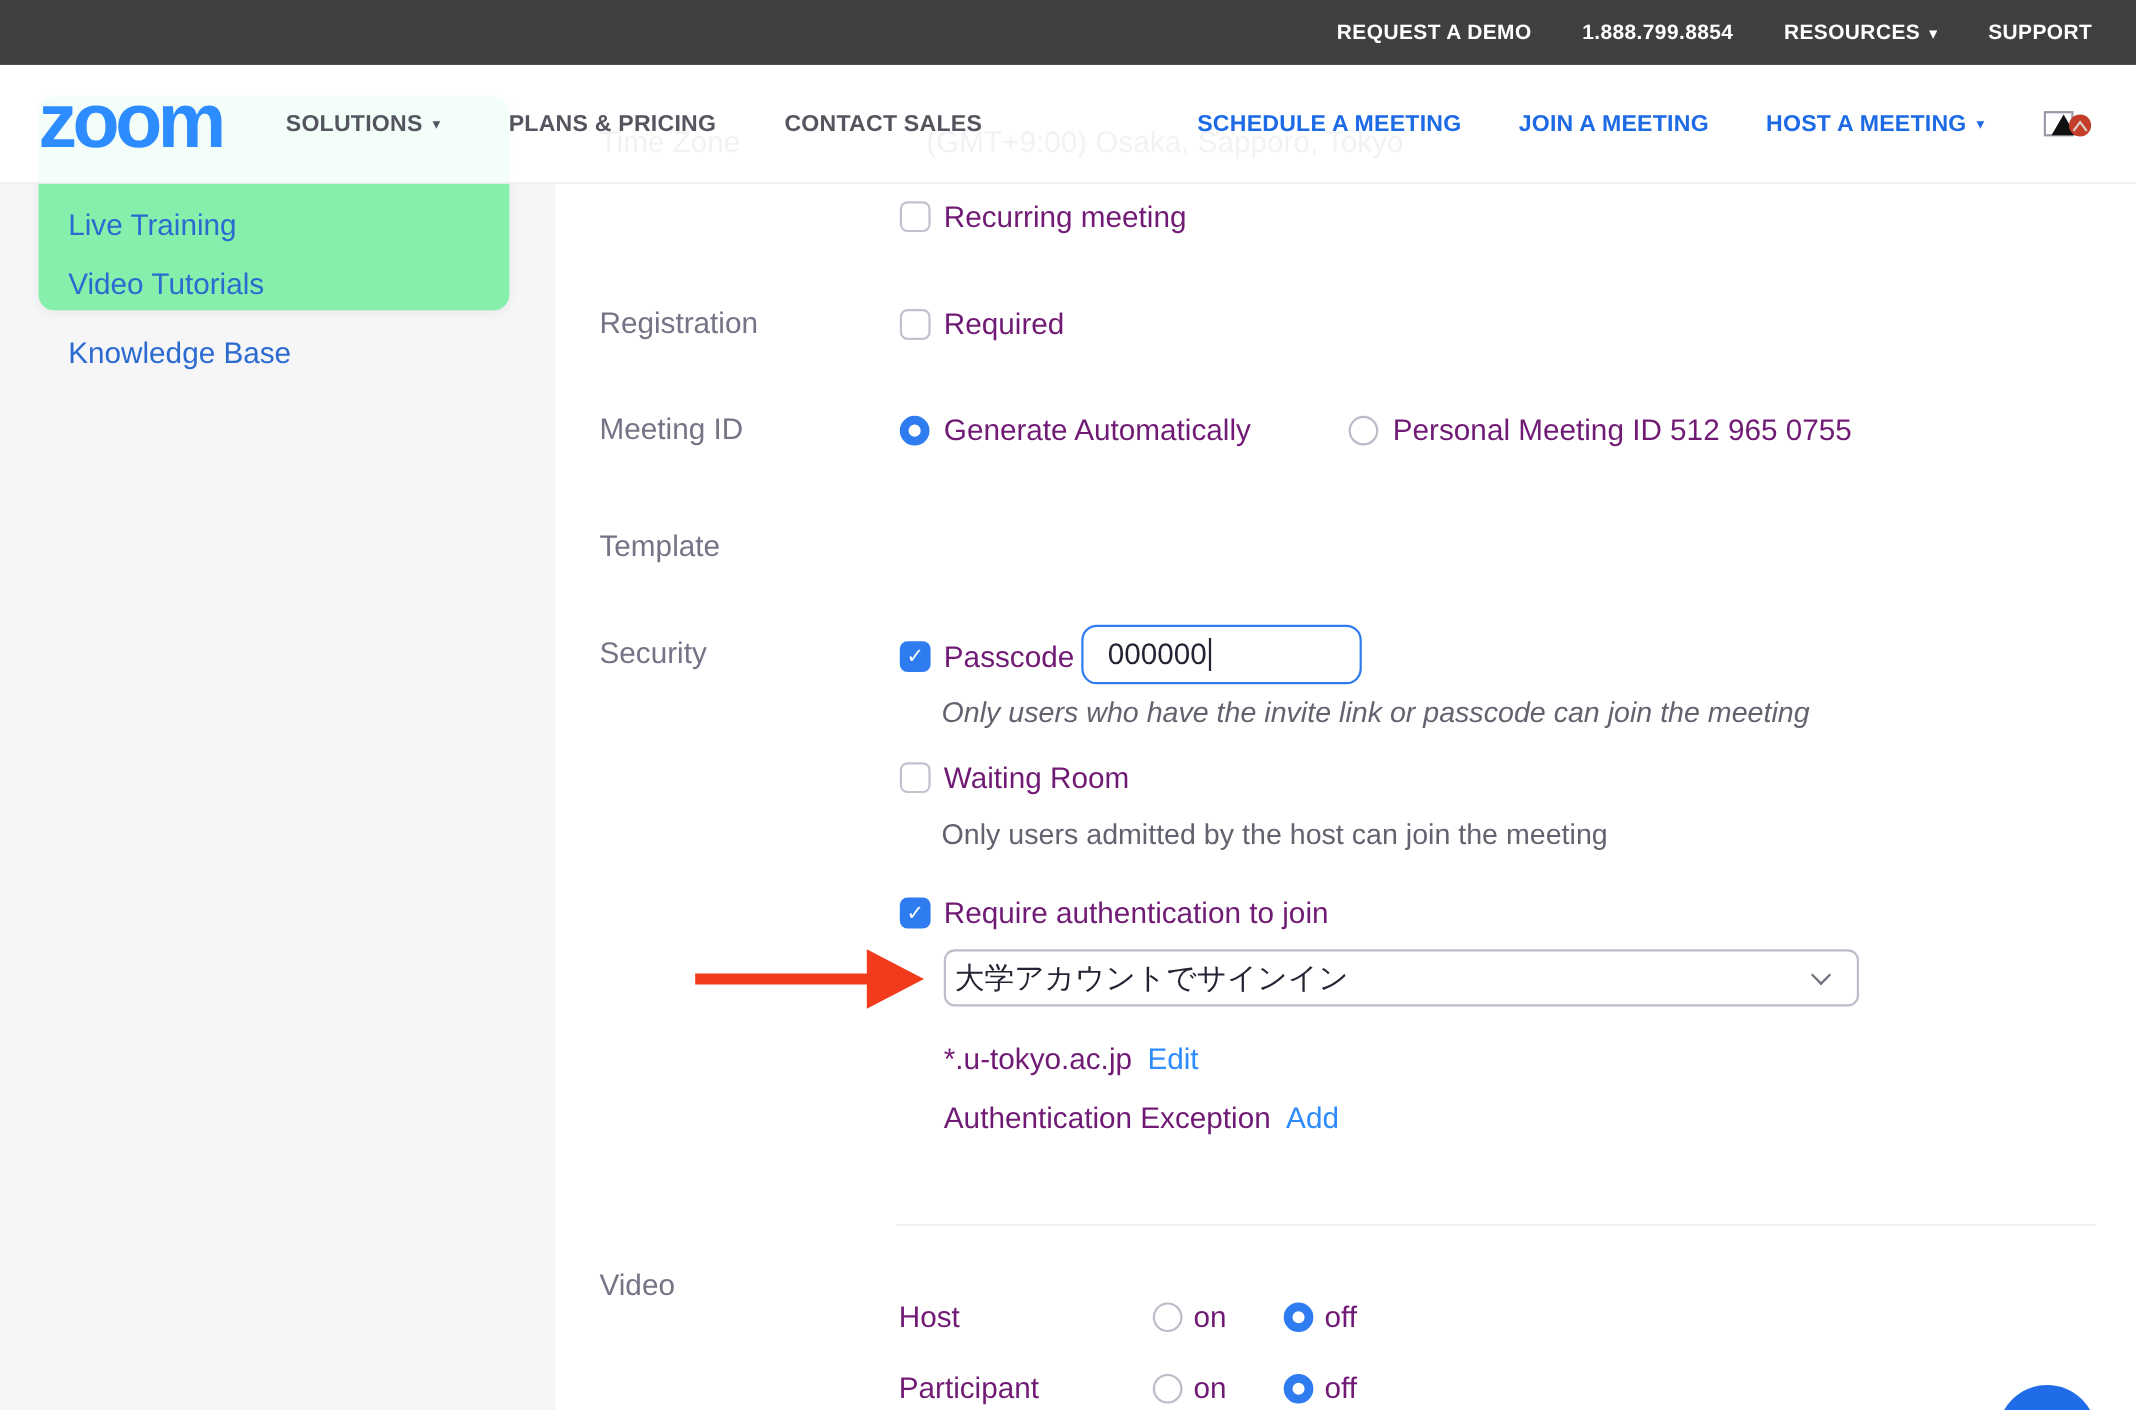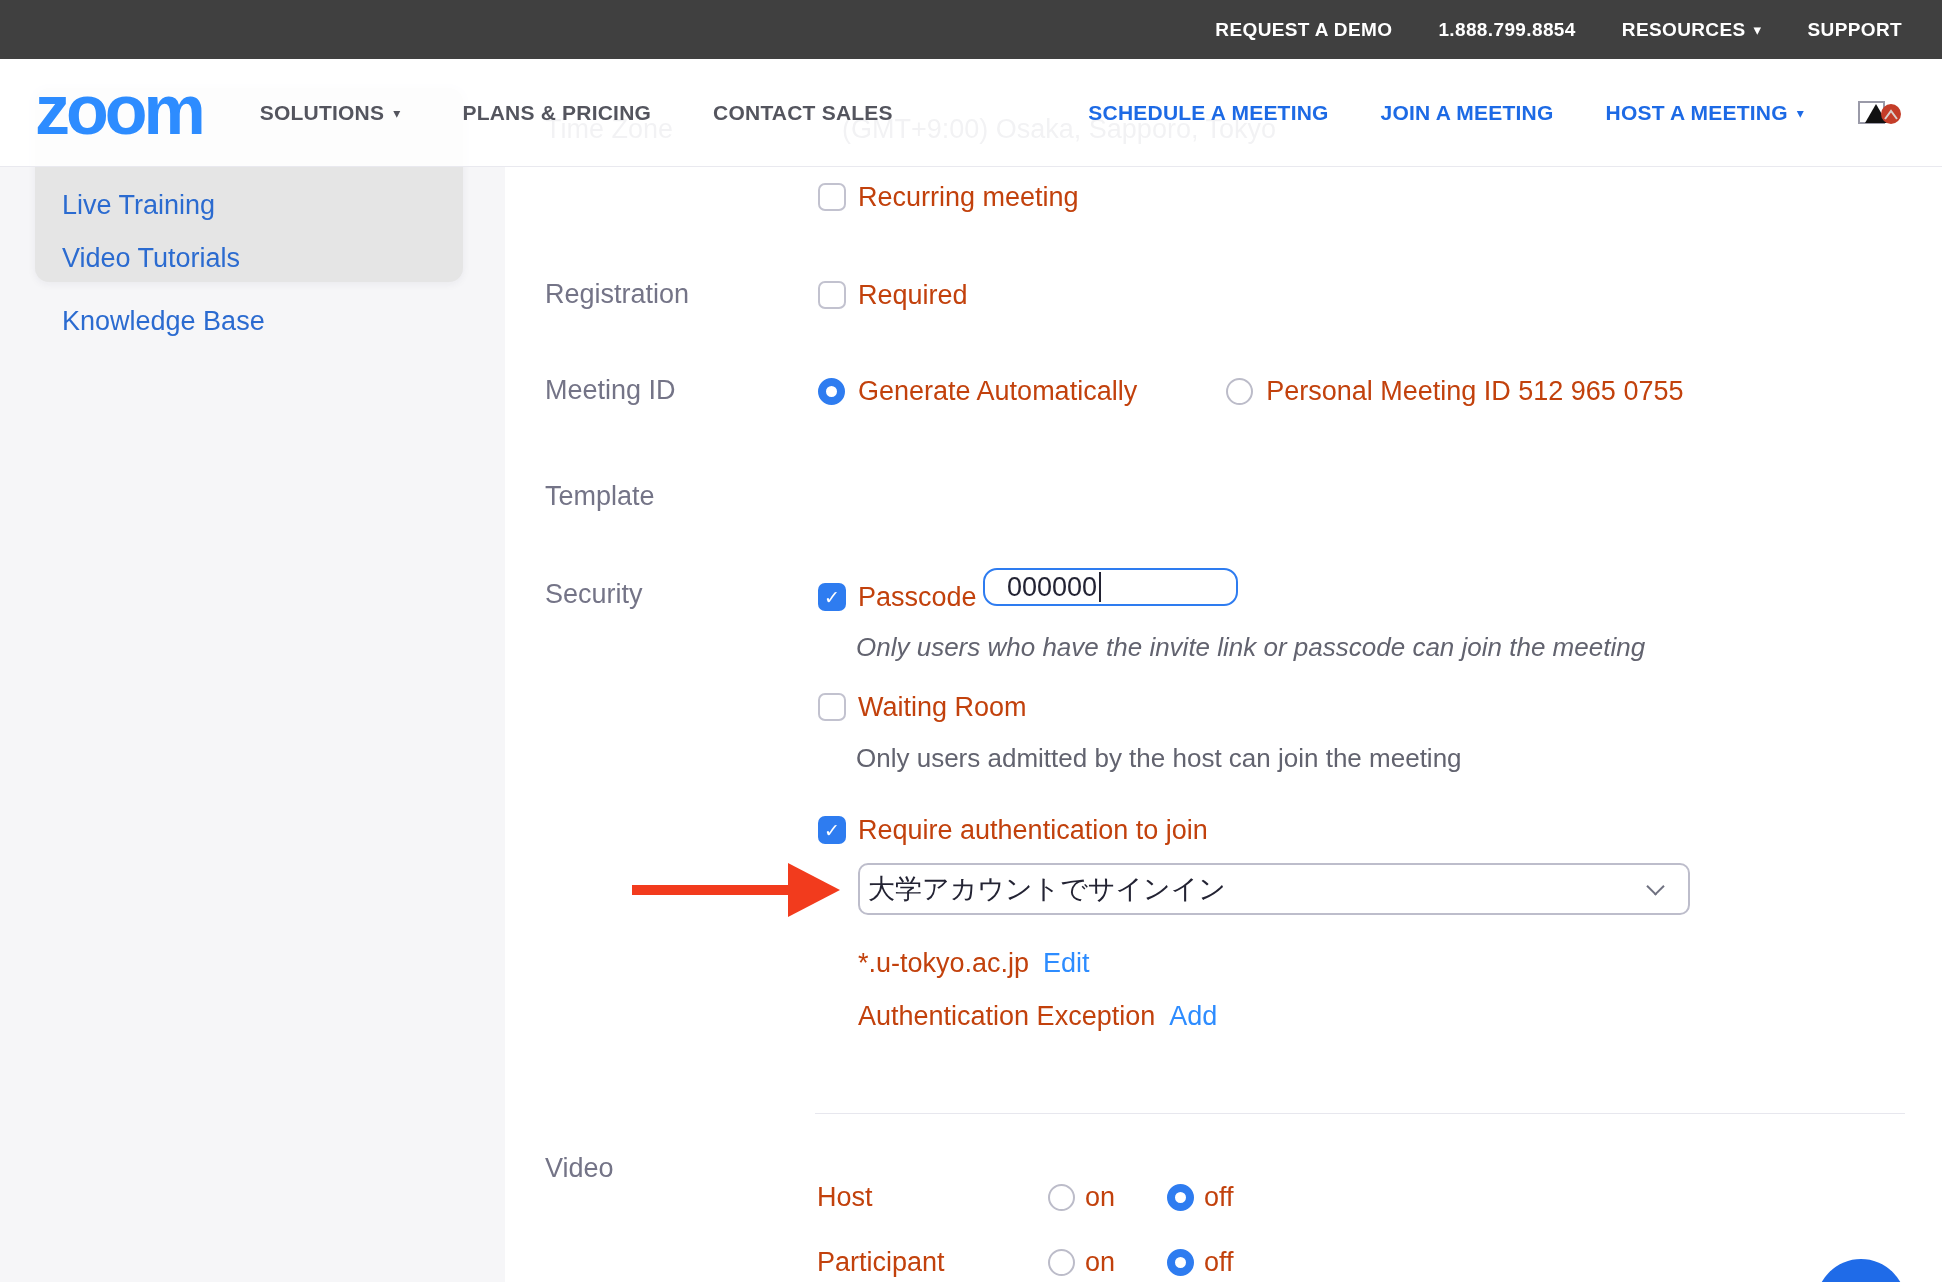--- a/index.html
+++ b/index.html
@@ -25,29 +25,29 @@
     display:flex; align-items:center; gap:9px; }
   .mainnav .caret { font-size:14px; color:#54555e; }
   .actions { display:flex; align-items:center; gap:52px; margin-left:auto; margin-right:26px; }
   .actions .aitem { color:#1d6ae5; font-size:21px; font-weight:700; letter-spacing:.01em; cursor:pointer;
     display:flex; align-items:center; gap:9px; }
   .actions .caret { font-size:14px; color:#1d6ae5; }
   .avatar { width:46px; height:34px; margin-right:14px; cursor:pointer; }
 
   
   .leftbg { position:absolute; left:0; top:59px; width:505px; height:1223px; background:#f6f6f8; z-index:1; }
-  .sidecard { position:absolute; left:35px; top:88px; width:428px; height:194px; background:#e5e5e5;
+  .sidecard { position:absolute; left:35px; top:88px; width:428px; height:194px; background:#86efac;
     border-radius:14px; box-shadow:0 2px 8px rgba(40,40,70,.06); z-index:2; }
   .sideitem { position:absolute; left:27px; color:#2b6bd0; font-size:27px; cursor:pointer; white-space:nowrap; }
 
   
   .content { position:absolute; left:0; top:0; width:1942px; height:1282px; z-index:3; }
   .row { position:absolute; display:flex; align-items:center; height:36px; }
   .flabel { position:absolute; color:#747487; font-size:27px; white-space:nowrap; }
-  .btext { color:#c2410c; font-size:27px; white-space:nowrap; }
+  .btext { color:#701a75; font-size:27px; white-space:nowrap; }
   .gtext { color:#62636f; font-size:26px; white-space:nowrap; }
   .link { color:#2d8cff; font-size:27px; cursor:pointer; white-space:nowrap; }
 
   
   .ghost { z-index:2; }
 
   
   .cb { width:28px; height:28px; border-radius:7px; flex:none; }
   .cb.off { background:#fff; border:2px solid #c2c2cf; }
   .cb.on { background:#2e7cf0; color:#fff; display:flex; align-items:center; justify-content:center;
@@ -60,21 +60,21 @@
   
   .selectbox { position:absolute; background:#fff; border:2px solid #bdbdcb; border-radius:12px;
     display:flex; align-items:center; cursor:pointer; }
   .selectbox .ph { color:#6f7180; font-size:27px; }
   .selectbox .val { color:#232333; font-size:27px; }
   .chev { position:absolute; right:26px; top:50%; width:13px; height:13px;
     border-right:2px solid #6f7180; border-bottom:2px solid #6f7180;
     transform:translateY(-70%) rotate(45deg); }
 
   
-  .pcinput { position:absolute; left:983px; top:568px; width:255px; height:38px; background:#fff;
+  .pcinput { position:absolute; left:983px; top:568px; width:255px; height:54px; background:#fff;
     border:2px solid #2e7cf0; border-radius:14px; display:flex; align-items:center; padding-left:22px; }
   .pcinput .val { color:#232333; font-size:27px; }
   .cursorbar { width:2px; height:30px; background:#232333; margin-left:2px; }
 
   
   .arrow-shaft { position:absolute; left:632px; top:885px; width:160px; height:10px; background:#f23b1d; }
   .arrow-head { position:absolute; left:788px; top:863px; width:0; height:0;
     border-left:52px solid #f23b1d; border-top:27px solid transparent; border-bottom:27px solid transparent; }
 
   .divider { position:absolute; left:815px; top:1113px; width:1090px; height:1px; background:#e7e7ee; }

